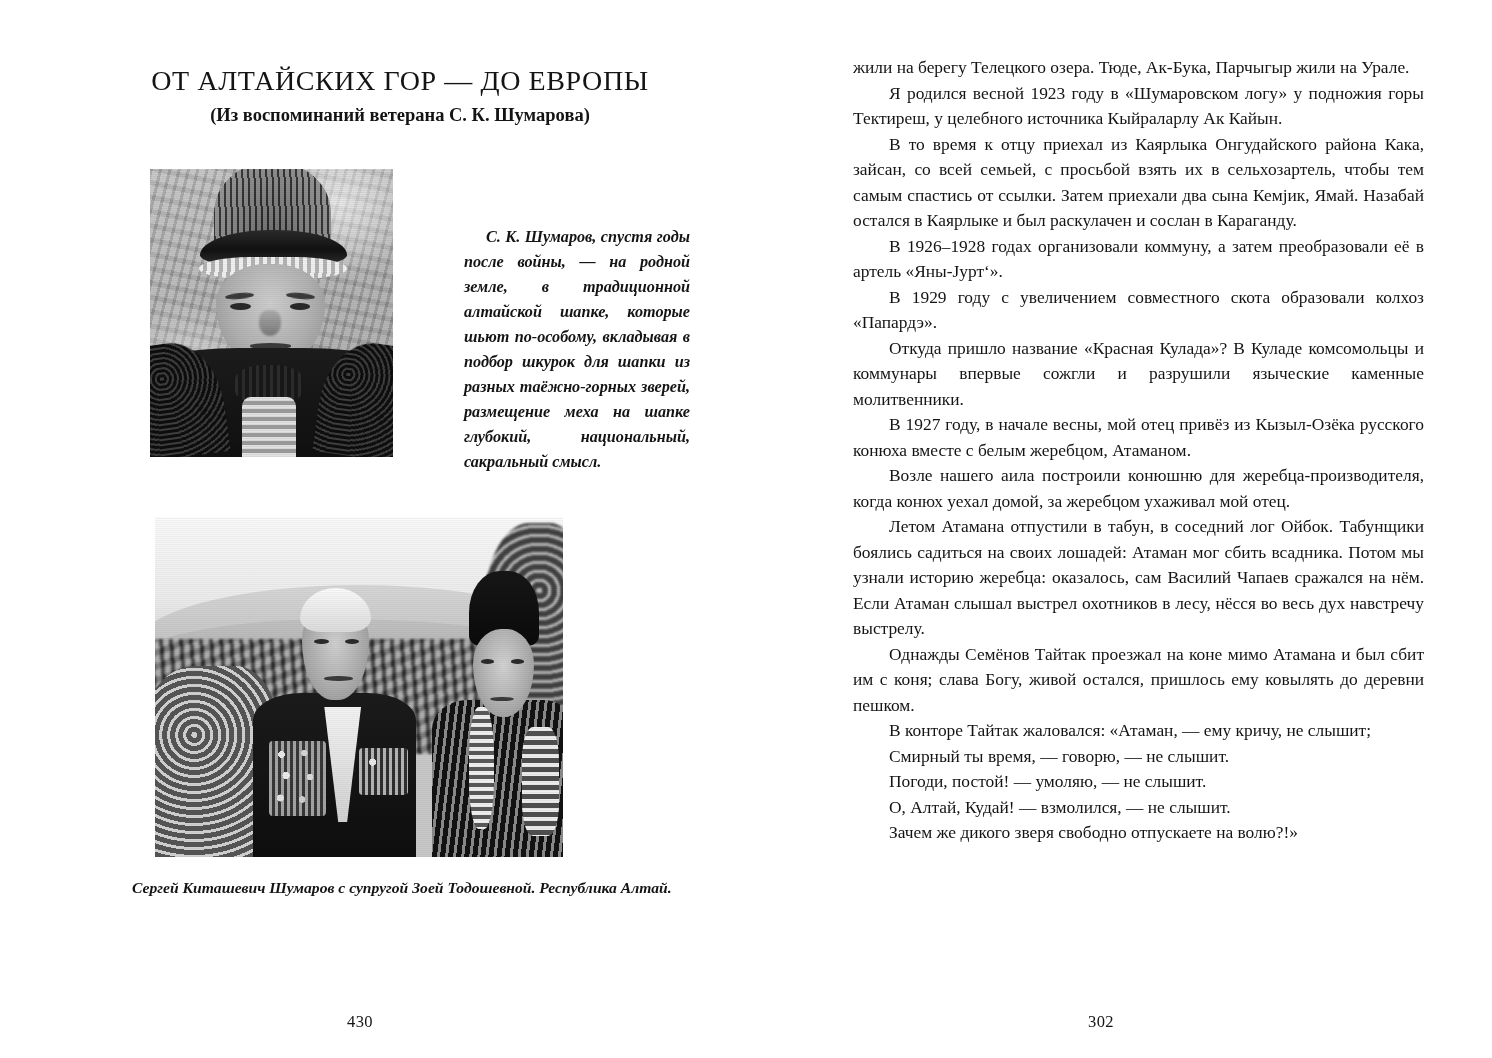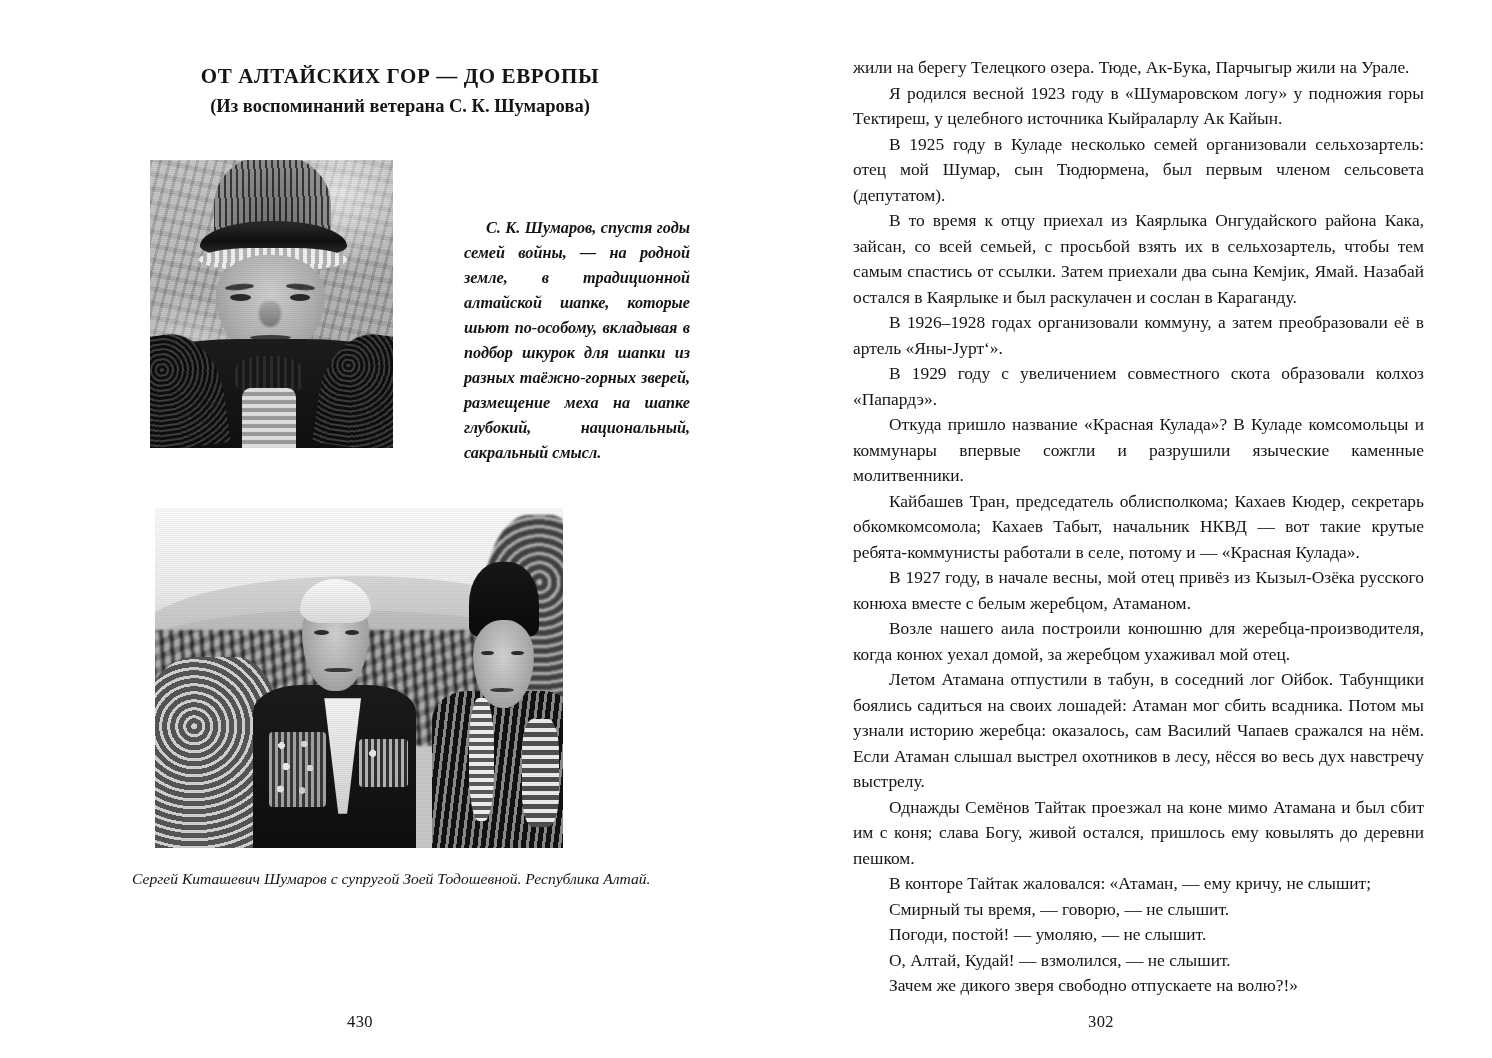--- a/index.html
+++ b/index.html
@@ -26,22 +26,22 @@
     position: relative;
     height: 100%;
     box-sizing: border-box;
   }
   .page-left  { width: 760px; padding: 55px 70px 0 110px; }
   .page-right { width: 732px; padding: 55px 68px 0 93px; }
 
   
   .title-block { text-align: center; margin-bottom: 26px; }
   .main-title {
-    font-size: 21px;
-    font-weight: bold;
+    font-size: 28px;
+    font-weight: normal;
     letter-spacing: .6px;
     margin: 8px 0 6px 0;
     line-height: 1.25;
   }
   .sub-title {
     font-size: 18.5px;
     font-weight: bold;
     margin: 0;
     line-height: 1.25;
   }
@@ -76,21 +76,21 @@
 
   
   .photo-wide {
     width: 408px;
     height: 340px;
     margin: 42px 0 0 45px;
   }
   .photo-caption {
     margin: 19px 0 0 4px;
     font-style: italic;
-    font-weight: normal;
+    font-weight: bold;
     font-size: 15.6px;
     line-height: 1.5;
     text-align: justify;
     text-indent: 18px;
     width: 567px;
   }
 
   
   .body-text p {
     margin: 0;
@@ -378,21 +378,21 @@
         <div class="p1-nose"></div>
         <div class="p1-mouth"></div>
         <div class="p1-coat"></div>
         <div class="p1-collar-l"></div>
         <div class="p1-collar-r"></div>
         <div class="p1-scarf"></div>
         <div class="p1-shirt"></div>
         <div class="p1-grain"></div>
       </figure>
 
-      <div class="side-caption">С. К. Шумаров, спустя годы семей войны, — на родной земле, в традиционной алтайской шапке, которые шьют по-особому, вкладывая в подбор шкурок для шапки из разных таёжно-горных зверей, размещение меха на шапке глубокий, национальный, сакральный смысл.</div>
+      <div class="side-caption">С. К. Шумаров, спустя годы после войны, — на родной земле, в традиционной алтайской шапке, которые шьют по-особому, вкладывая в подбор шкурок для шапки из разных таёжно-горных зверей, размещение меха на шапке глубокий, национальный, сакральный смысл.</div>
     </div>
 
     <figure class="photo photo-wide">
       <div class="p2-sky"></div>
       <div class="p2-hill-far"></div>
       <div class="p2-hill-near"></div>
       <div class="p2-trees"></div>
       <div class="p2-bush-l"></div>
       <div class="p2-tree-r"></div>
       <div class="p2-m-body"></div>
@@ -418,26 +418,24 @@
     <div class="photo-caption">Сергей Киташевич Шумаров с супругой Зоей Тодошевной. Республика Алтай.</div>
 
 
     <div class="folio folio-left">430</div>
   </div>
 
   <div class="page page-right">
     <div class="body-text right-body">
       <p class="noindent">жили на берегу Телецкого озера. Тюде, Ак-Бука, Парчыгыр жили на Урале.</p>
       <p>Я родился весной 1923 году в «Шумаровском логу» у подножия горы Тектиреш, у целебного источника Кыйраларлу Ак Кайын.</p>
-      <p>В 1925 году в Куладе несколько семей организовали сельхозартель: отец мой Шумар, сын Тюдюрмена, был первым членом сельсовета (депутатом).</p>
       <p>В то время к отцу приехал из Каярлыка Онгудайского района Кака, зайсан, со всей семьей, с просьбой взять их в сельхозартель, чтобы тем самым спастись от ссылки. Затем приехали два сына Кемјик, Ямай. Назабай остался в Каярлыке и был раскулачен и сослан в Караганду.</p>
       <p>В 1926–1928 годах организовали коммуну, а затем преобразовали её в артель «Яны-Јурт‘».</p>
       <p>В 1929 году с увеличением совместного скота образовали колхоз «Папардэ».</p>
       <p>Откуда пришло название «Красная Кулада»? В Куладе комсомольцы и коммунары впервые сожгли и разрушили языческие каменные молитвенники.</p>
-      <p>Кайбашев Тран, председатель облисполкома; Кахаев Кюдер, секретарь обкомкомсомола; Кахаев Табыт, начальник НКВД — вот такие крутые ребята-коммунисты работали в селе, потому и — «Красная Кулада».</p>
       <p>В 1927 году, в начале весны, мой отец привёз из Кызыл-Озёка русского конюха вместе с белым жеребцом, Атаманом.</p>
       <p>Возле нашего аила построили конюшню для жеребца-производителя, когда конюх уехал домой, за жеребцом ухаживал мой отец.</p>
       <p>Летом Атамана отпустили в табун, в соседний лог Ойбок. Табунщики боялись садиться на своих лошадей: Атаман мог сбить всадника. Потом мы узнали историю жеребца: оказалось, сам Василий Чапаев сражался на нём. Если Атаман слышал выстрел охотников в лесу, нёсся во весь дух навстречу выстрелу.</p>
       <p>Однажды Семёнов Тайтак проезжал на коне мимо Атамана и был сбит им с коня; слава Богу, живой остался, пришлось ему ковылять до деревни пешком.</p>
 
       <p class="dialogue">В конторе Тайтак жаловался: «Атаман, — ему кричу, не слышит;</p>
       <p class="dialogue">Смирный ты время, — говорю, — не слышит.</p>
       <p class="dialogue">Погоди, постой! — умоляю, — не слышит.</p>
       <p class="dialogue">О, Алтай, Кудай! — взмолился, — не слышит.</p>
       <p class="dialogue">Зачем же дикого зверя свободно отпускаете на волю?!»</p>

